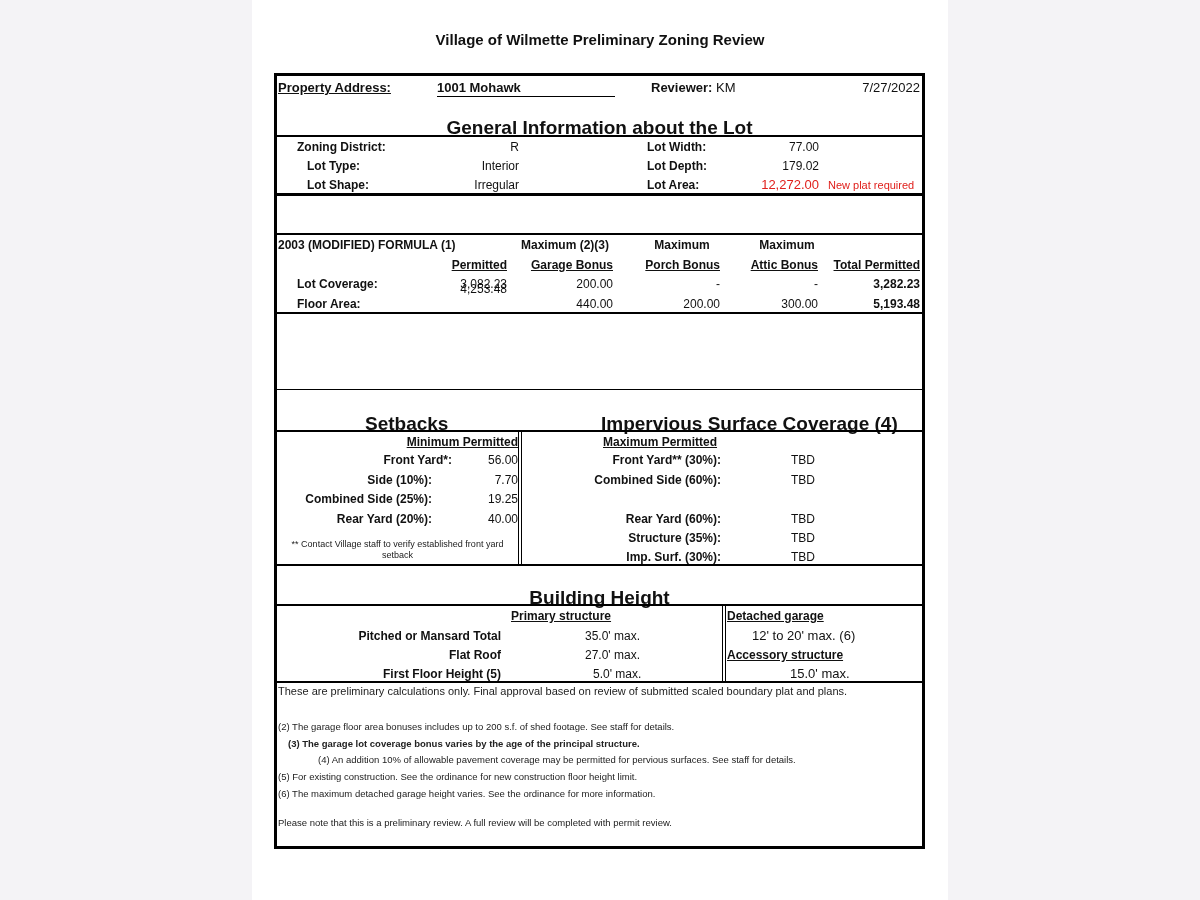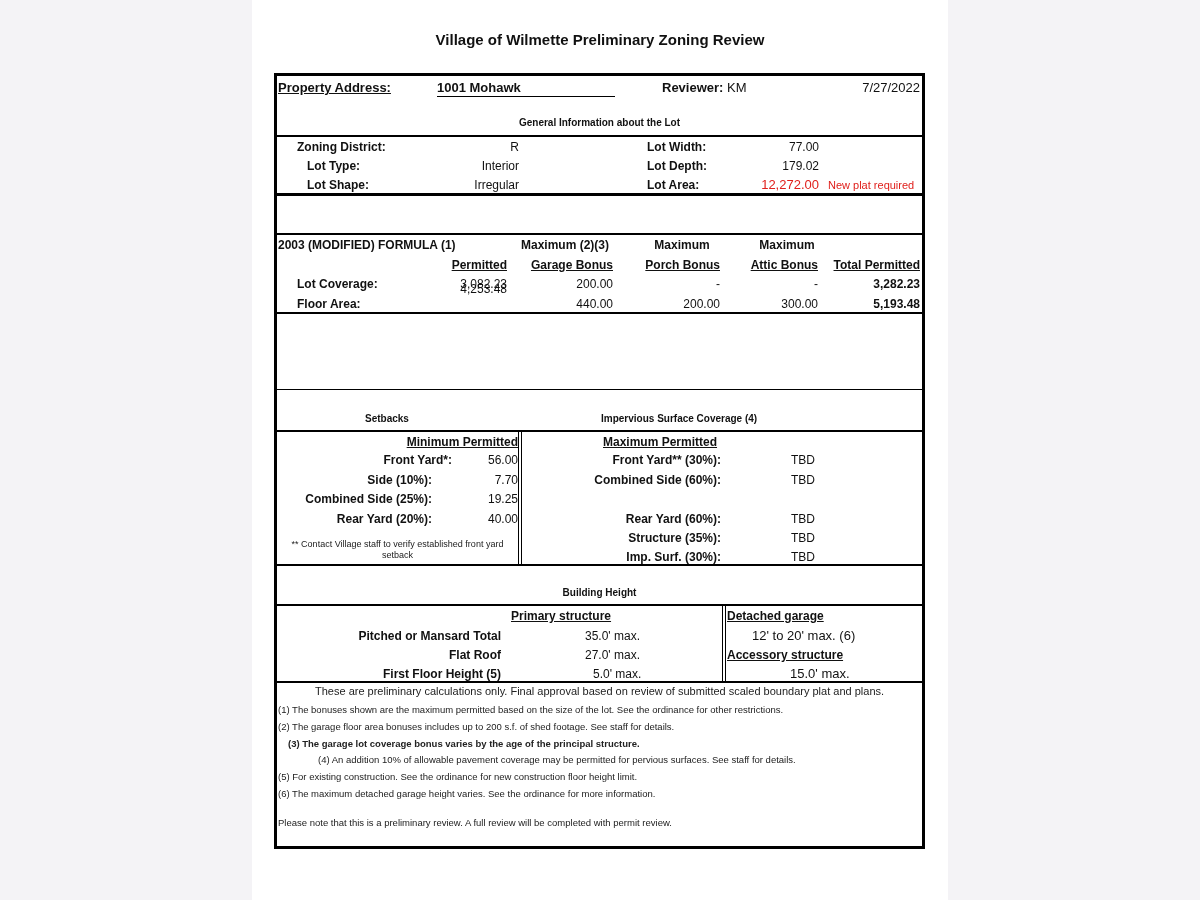--- a/index.html
+++ b/index.html
@@ -12,35 +12,35 @@
   .frame { position:absolute; left:274px; top:73px; width:645px; height:770px; border:3px solid #000; box-sizing:content-box; }
   .abs { position:absolute; white-space:nowrap; }
   .hline { position:absolute; left:0; width:100%; background:#000; }
   .vline { position:absolute; background:#000; }
   .b { font-weight:bold; }
   .u { text-decoration:underline; }
   .r { text-align:right; }
   .c { text-align:center; }
   .f12 { font-size:12px; }
   .f13 { font-size:13px; }
-  .f15 { font-size:10px; }
+  .f15 { font-size:19px; }
   .red { color:#e0201c; }
   .fn { font-size:9.5px; color:#222; }
 </style>
 </head>
 <body>
 
 <div class="page"></div>
 <div class="doc-title">Village of Wilmette Preliminary Zoning Review</div>
 
 <div class="frame">
 
   <div class="abs b u f13" style="left:1px;top:4px;">Property Address:</div>
   <div class="abs b f13" style="left:160px;top:4px;width:178px;border-bottom:1px solid #000;padding-bottom:1px;">1001 Mohawk</div>
-  <div class="abs f13" style="left:370px;top:4px;padding-left:15px;">
+  <div class="abs f13" style="left:359px;top:4px;padding-left:15px;">
     <span class="b">Reviewer:</span>
     <span>KM</span>
   </div>
   <div class="abs f13 r" style="right:2px;top:4px;">7/27/2022</div>
 
   <div class="abs b f15 c" style="left:0;width:645px;top:41px;">General Information about the Lot</div>
   <div class="hline" style="top:59px;height:2px;"></div>
 
   <div class="abs b f12" style="left:20px;top:64px;">Zoning District:</div>
   <div class="abs f12 r" style="left:170px;width:72px;top:64px;">R</div>
@@ -155,21 +155,20 @@
     <div class="abs b f12 r" style="left:0;width:224px;top:591px;">First Floor Height (5)</div>
     <div class="abs f12" style="left:316px;top:591px;">5.0' max.</div>
   </div>
 
   <div class="abs b f12 u" style="left:450px;top:533px;">Detached garage</div>
   <div class="abs f13" style="left:475px;top:552px;">12' to 20' max. (6)</div>
   <div class="abs b f12 u" style="left:450px;top:572px;">Accessory structure</div>
   <div class="abs f13" style="left:513px;top:590px;">15.0' max.</div>
   <div class="hline" style="top:605px;height:2px;"></div>
 
-  <div class="abs" style="left:1px;top:609px;font-size:11px;color:#222;padding-left:37px;">These are preliminary calculations only. Final approval based on review of submitted scaled boundary plat and plans.</div>
-  <div class="abs fn" style="left:1px;top:628px;">(1) The bonuses shown are the maximum permitted based on the size of the lot. See the ordinance for other restrictions.</div>
+  <div class="abs" style="left:1px;top:609px;font-size:11px;color:#222;">These are preliminary calculations only. Final approval based on review of submitted scaled boundary plat and plans.</div>
   <div class="abs fn" style="left:1px;top:645px;">(2) The garage floor area bonuses includes up to 200 s.f. of shed footage. See staff for details.</div>
   <div class="abs fn" style="left:11px;top:662px;font-weight:bold;">(3) The garage lot coverage bonus varies by the age of the principal structure.</div>
   <div class="abs fn" style="left:1px;top:678px;margin-left:40px;">(4) An addition 10% of allowable pavement coverage may be permitted for pervious surfaces. See staff for details.</div>
   <div class="abs fn" style="left:1px;top:695px;">(5) For existing construction. See the ordinance for new construction floor height limit.</div>
   <div class="abs fn" style="left:1px;top:712px;">(6) The maximum detached garage height varies. See the ordinance for more information.</div>
   <div class="abs fn" style="left:1px;top:741px;">Please note that this is a preliminary review. A full review will be completed with permit review.</div>
 </div>
 
 </body></html>

